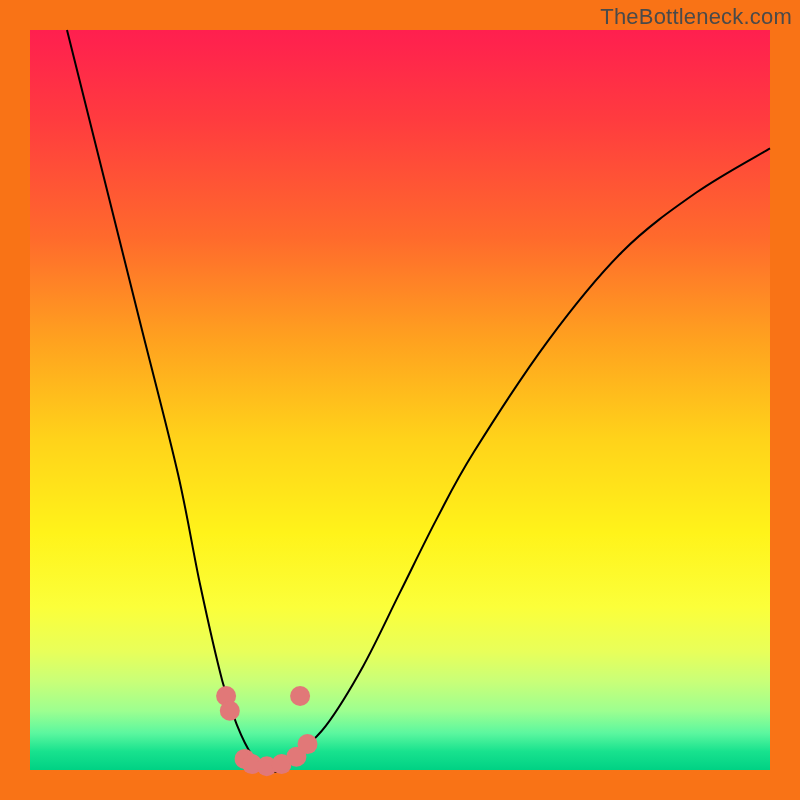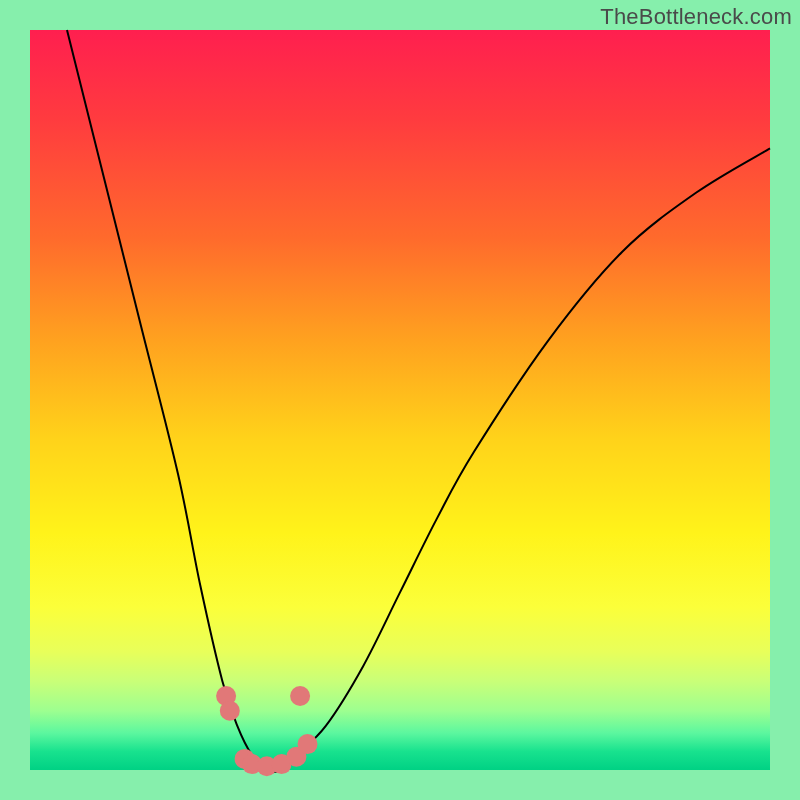--- a/index.html
+++ b/index.html
@@ -9,21 +9,21 @@
     height: 800px;
     background: #000;
     font-family: Arial, Helvetica, sans-serif;
   }
   .frame {
     position: absolute;
     left: 0;
     top: 0;
     width: 800px;
     height: 800px;
-    background: #86efac;
+    background: #f97316;
   }
   .plot {
     position: absolute;
     left: 30px;
     top: 30px;
     width: 740px;
     height: 740px;
     background: linear-gradient(
       to bottom,
       #ff1f4f 0%,

